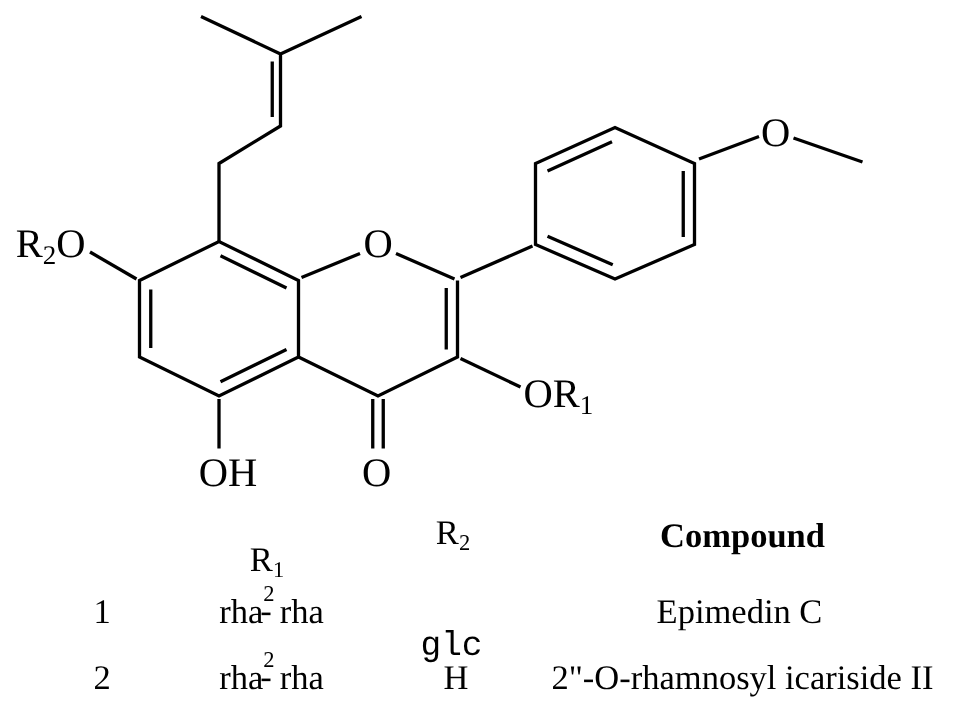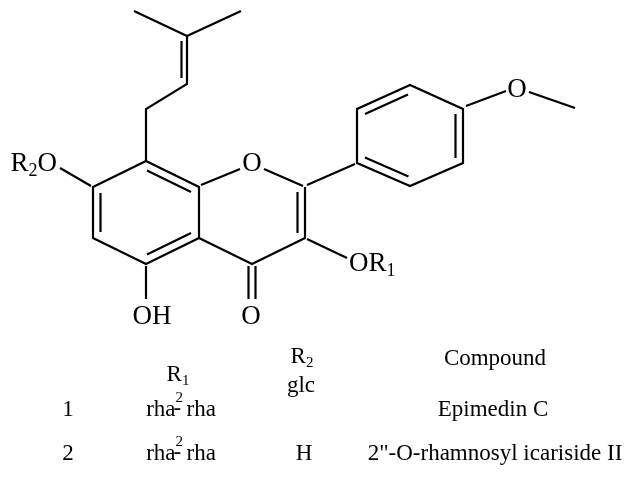--- a/index.html
+++ b/index.html
@@ -67,26 +67,26 @@
 
     <text x="517" y="97" text-anchor="middle">O</text>
 
     <text x="349" y="271" text-anchor="start"><tspan>O</tspan><tspan>R</tspan><tspan class="small" dy="5">1</tspan></text>
   </svg>
 
   <div>
 
     <div class="cell" style="left:178px;top:375px;"><span>R</span><span class="tsub">1</span></div>
     <div class="cell" style="left:302px;top:357px;"><span>R</span><span class="tsub">2</span></div>
-    <div class="cell" style="left:495px;top:357px;">Compound</div>
+    <div class="cell" style="left:495px;top:357px;font-weight:bold;">Compound</div>
 
     <div>
       <div class="cell" style="left:68px;top:408px;">1</div>
       <div class="cell" style="left:181px;top:408px;"><span>rha</span><span class="rstack"><span class="rsup">2</span><span class="rdash">-</span></span><span>rha</span></div>
-      <div class="cell" style="left:301px;top:384px;">glc</div>
+      <div class="cell" style="left:301px;top:431px;font-family:Liberation Mono, monospace;">glc</div>
       <div class="cell" style="left:493px;top:408px;">Epimedin C</div>
     </div>
 
     <div>
       <div class="cell" style="left:68px;top:452px;">2</div>
       <div class="cell" style="left:181px;top:452px;"><span>rha</span><span class="rstack"><span class="rsup">2</span><span class="rdash">-</span></span><span>rha</span></div>
       <div class="cell" style="left:304px;top:452px;">H</div>
       <div class="cell" style="left:495px;top:452px;">2"-O-rhamnosyl icariside II</div>
     </div>
   </div>

